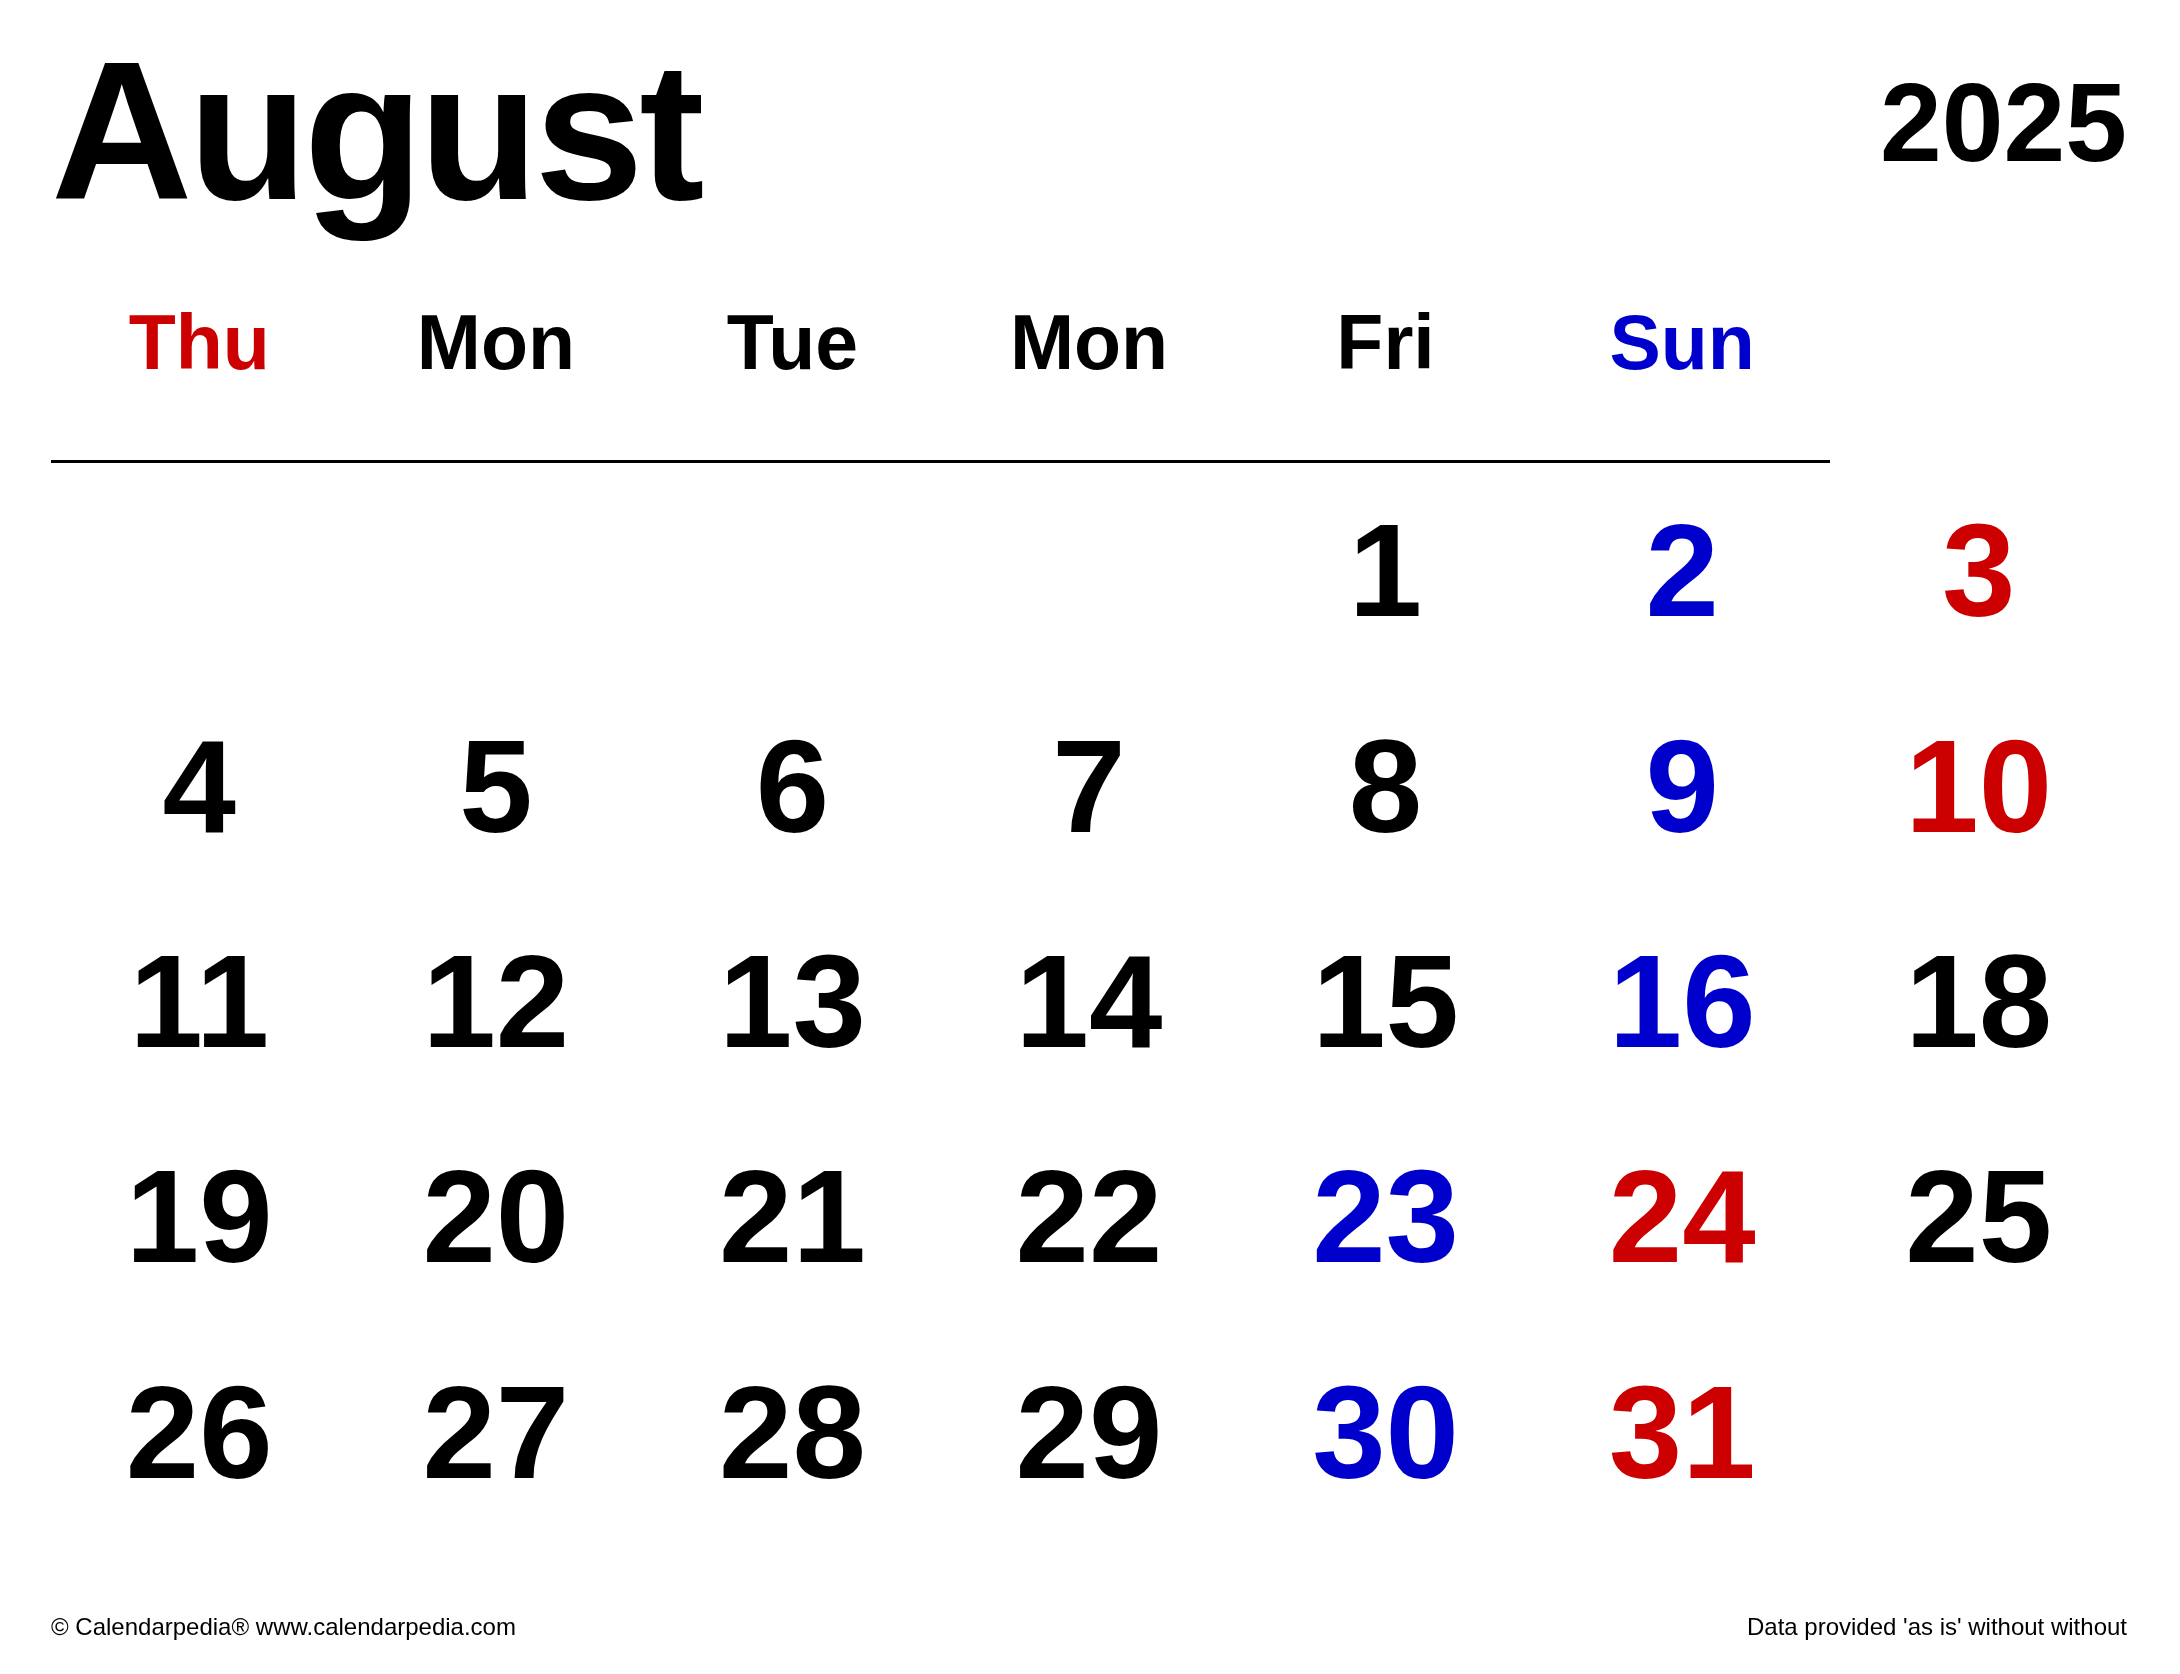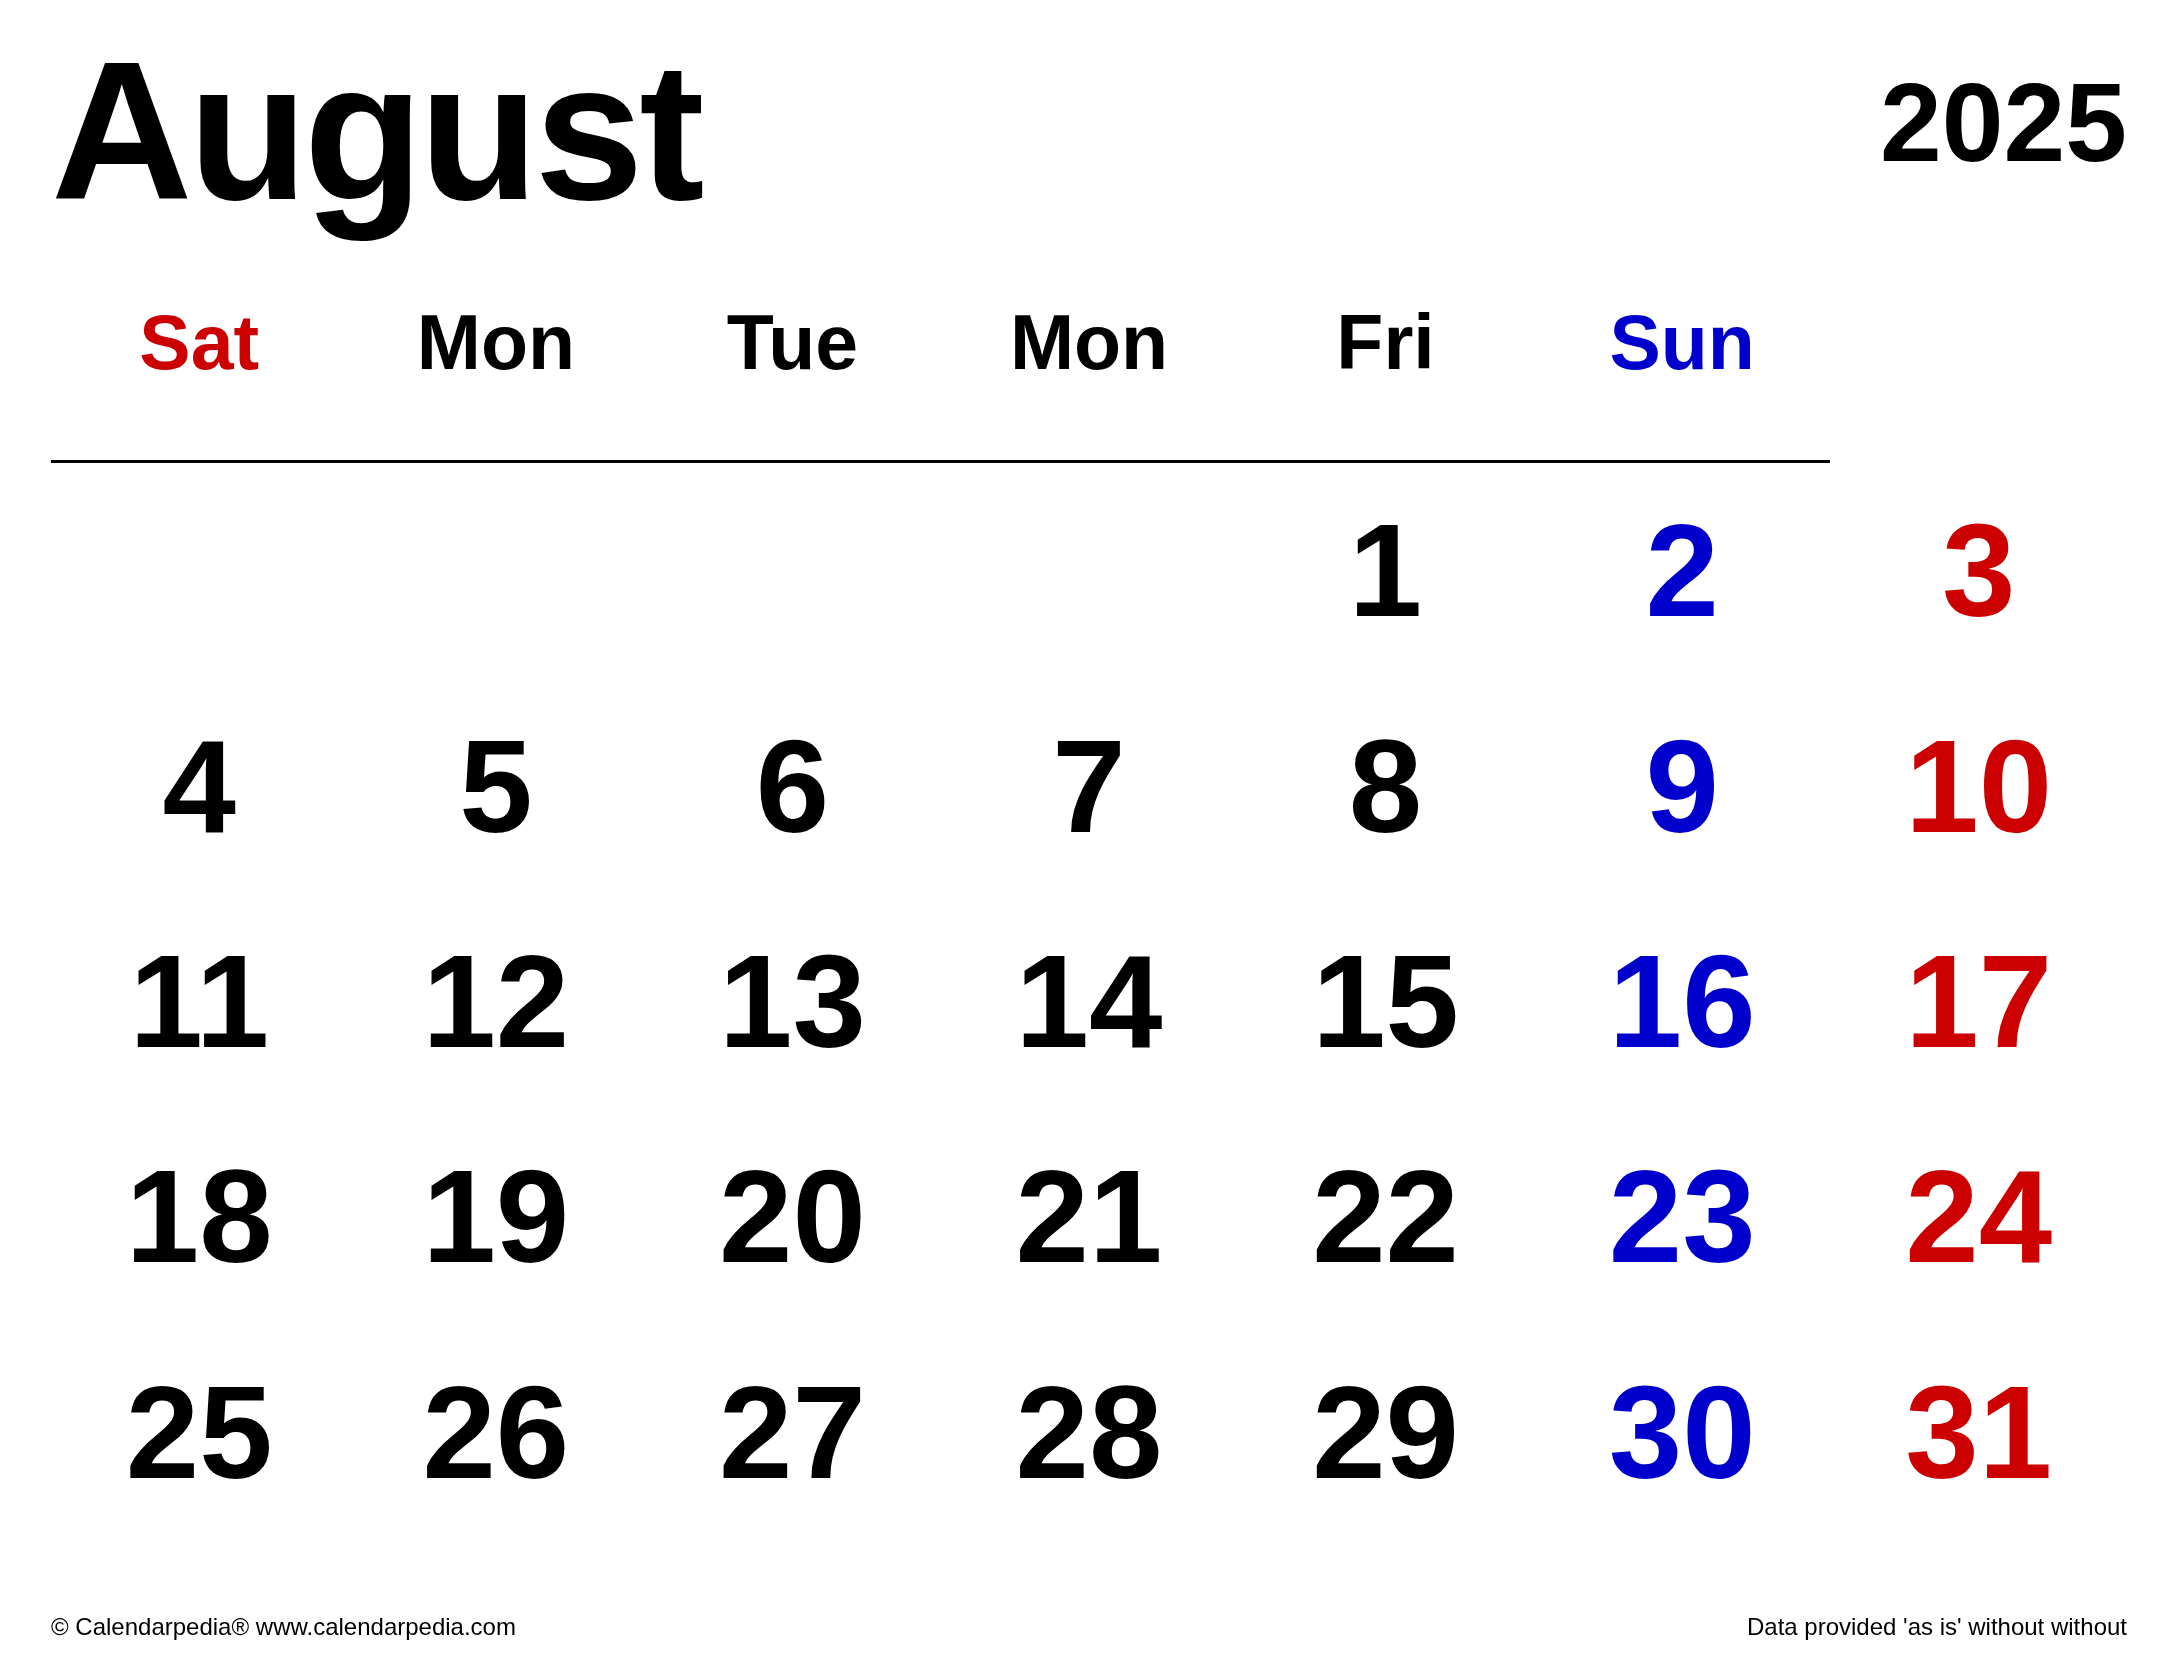--- a/index.html
+++ b/index.html
@@ -122,21 +122,21 @@
 <body>
 
 <div class="calendar-container">
   <div class="header-row">
     <div class="month-title">August</div>
     <div class="year-title">2025</div>
   </div>
 
   <div class="calendar-grid">
 
-    <div class="day-header sun">Sat</div>
+    <div class="day-header sun">Thu</div>
     <div class="day-header weekday">Mon</div>
     <div class="day-header weekday">Tue</div>
     <div class="day-header weekday">Mon</div>
     <div class="day-header weekday">Fri</div>
     <div class="day-header sat">Sun</div>
 
     <div class="day-cell empty"></div>
     <div class="day-cell empty"></div>
     <div class="day-cell empty"></div>
     <div class="day-cell empty"></div>
@@ -153,21 +153,20 @@
     <div class="day-cell sat">9</div>
 
     <div class="day-cell sun">10</div>
     <div class="day-cell weekday">11</div>
     <div class="day-cell weekday">12</div>
     <div class="day-cell weekday">13</div>
     <div class="day-cell weekday">14</div>
     <div class="day-cell weekday">15</div>
     <div class="day-cell sat">16</div>
 
-    <div class="day-cell sun">17</div>
     <div class="day-cell weekday">18</div>
     <div class="day-cell weekday">19</div>
     <div class="day-cell weekday">20</div>
     <div class="day-cell weekday">21</div>
     <div class="day-cell weekday">22</div>
     <div class="day-cell sat">23</div>
 
     <div class="day-cell sun">24</div>
     <div class="day-cell weekday">25</div>
     <div class="day-cell weekday">26</div>

